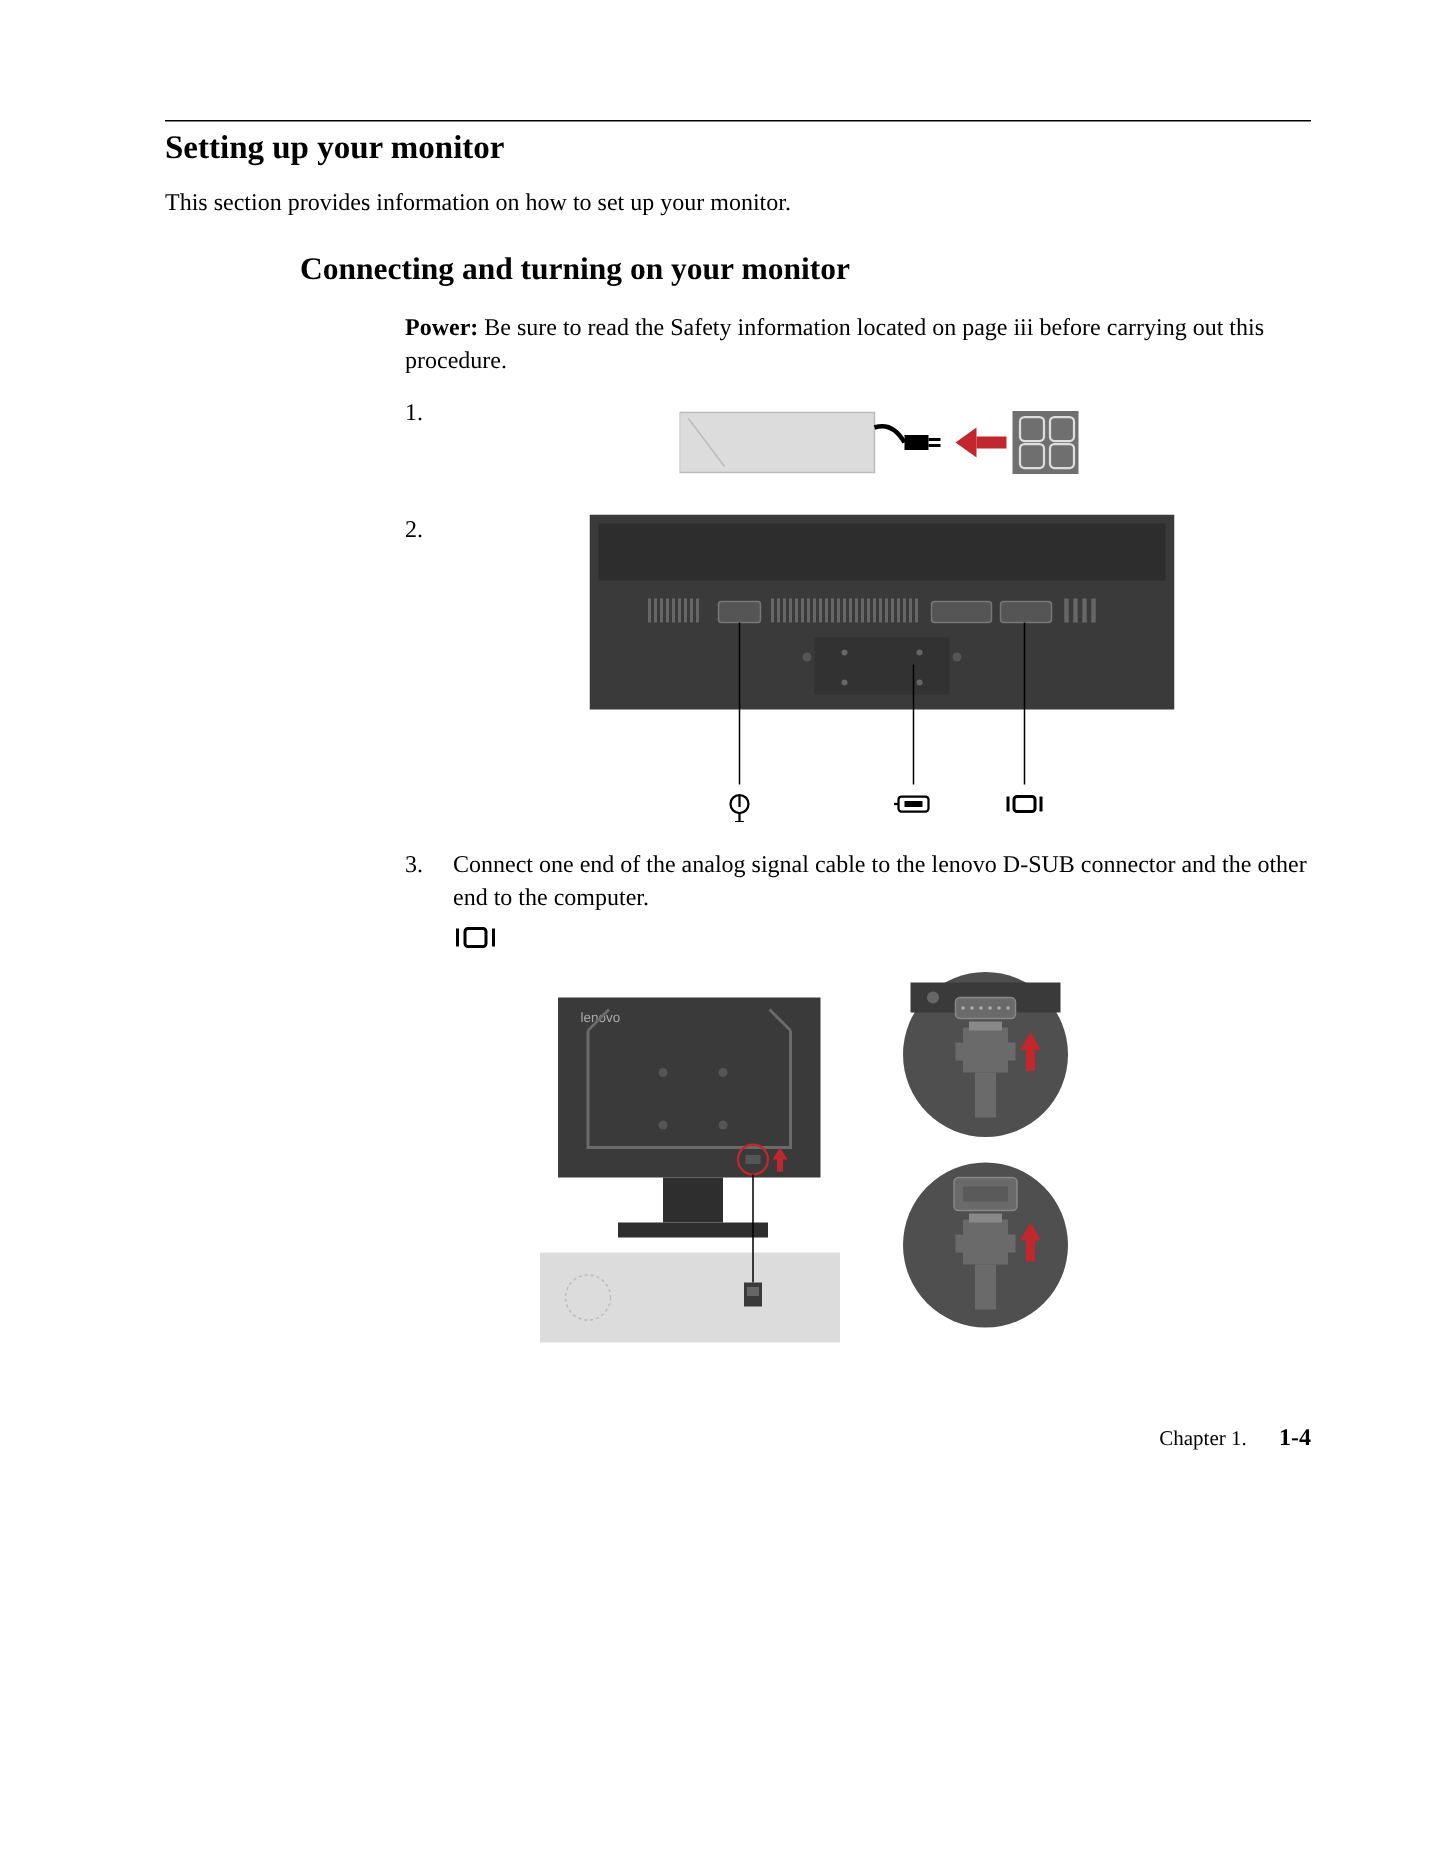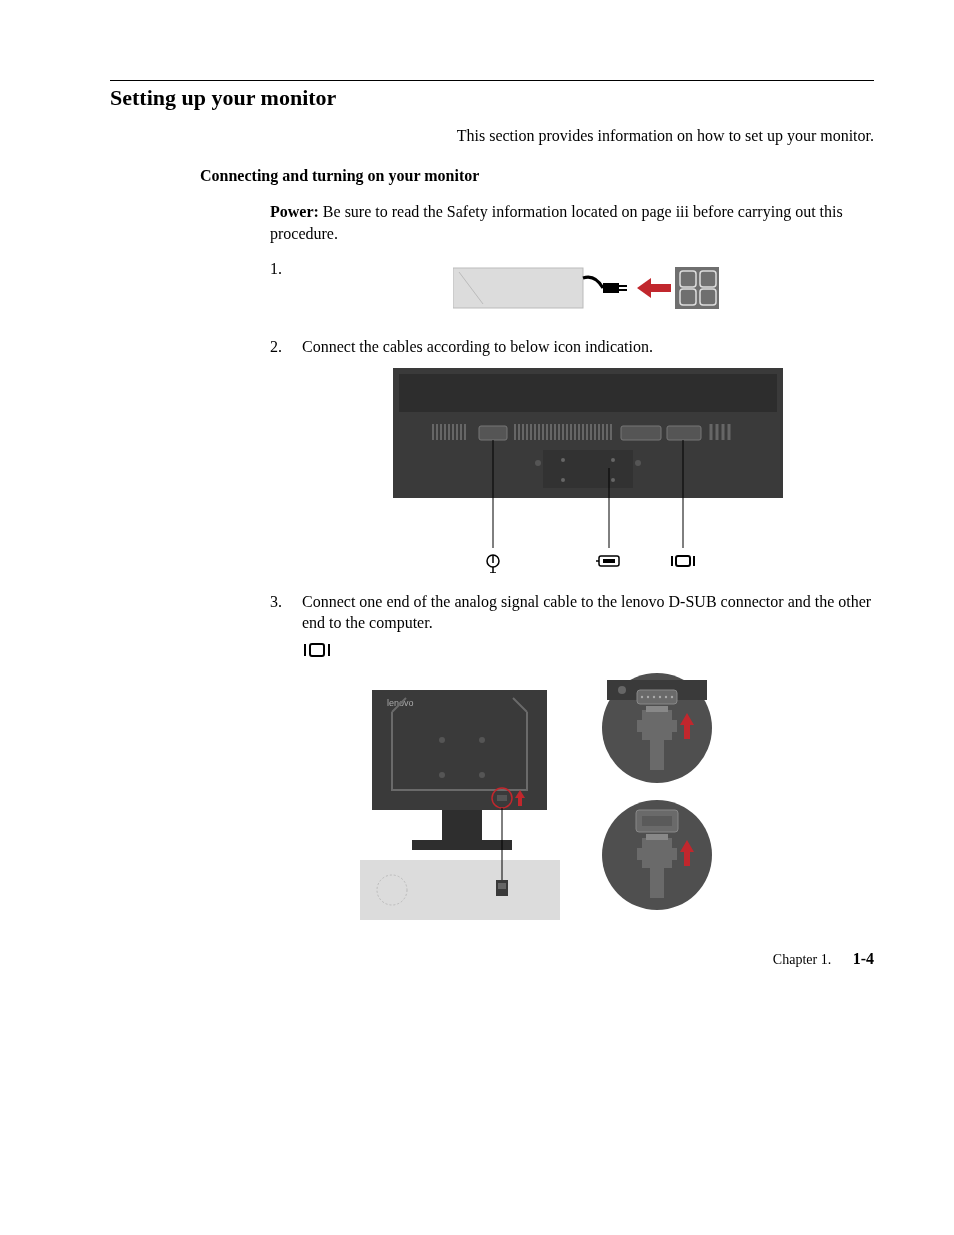--- a/index.html
+++ b/index.html
@@ -21,26 +21,24 @@
     border: 0;
     border-top: 1px solid #000;
     margin: 0 0 4px 0;
   }
   h1.section {
     font-size: 22px;
     font-weight: bold;
     margin: 4px 0 14px 0;
   }
   .intro {
-    margin-left: 160px;
     margin-bottom: 22px;
-    text-align: right;
   }
   h2.subsection {
-    font-size: 16px;
+    font-size: 21px;
     font-weight: bold;
     margin: 0 0 16px 90px;
   }
   .body {
     margin-left: 160px;
     margin-right: 0;
   }
   .note {
     margin-bottom: 14px;
     line-height: 1.35;
@@ -130,21 +128,20 @@
             <rect x="222" y="9" width="44" height="42" fill="#6f6f6f"></rect>
             <rect x="227" y="13" width="16" height="16" rx="3" fill="none" stroke="#ddd" stroke-width="1.5"></rect>
             <rect x="247" y="13" width="16" height="16" rx="3" fill="none" stroke="#ddd" stroke-width="1.5"></rect>
             <rect x="227" y="31" width="16" height="16" rx="3" fill="none" stroke="#ddd" stroke-width="1.5"></rect>
             <rect x="247" y="31" width="16" height="16" rx="3" fill="none" stroke="#ddd" stroke-width="1.5"></rect>
           </svg>
         </div>
       </li>
 
       <li>
-        <span>Connect the cables according to below icon indication.</span>
         <div class="fig fig-center">
           <svg width="390" height="205" viewBox="0 0 390 205">
 
             <rect x="0" y="0" width="390" height="130" fill="#3a3a3a"></rect>
             <rect x="6" y="6" width="378" height="38" fill="#2d2d2d"></rect>
 
             <g stroke="#666" stroke-width="2">
               <line x1="40" y1="56" x2="40" y2="72"></line>
               <line x1="44" y1="56" x2="44" y2="72"></line>
               <line x1="48" y1="56" x2="48" y2="72"></line>

